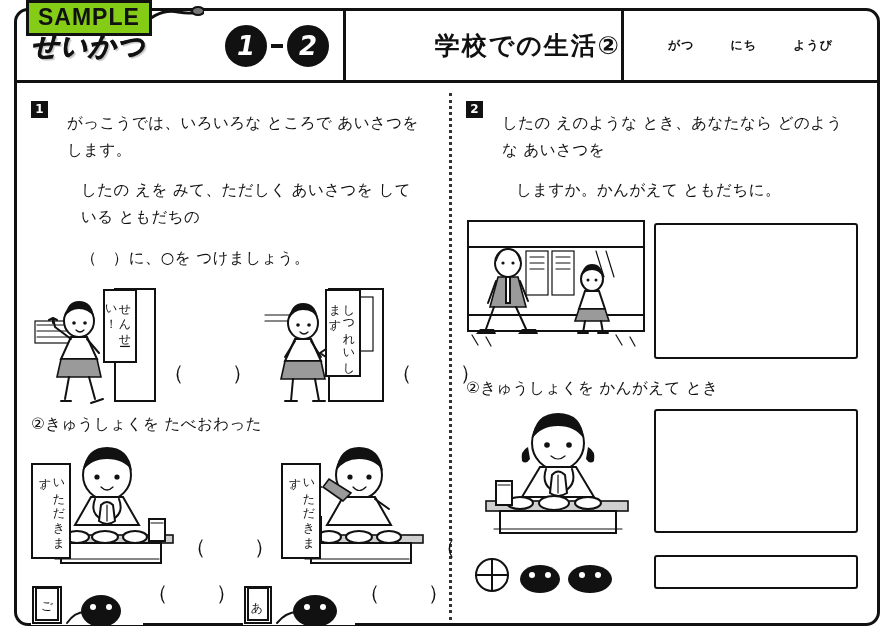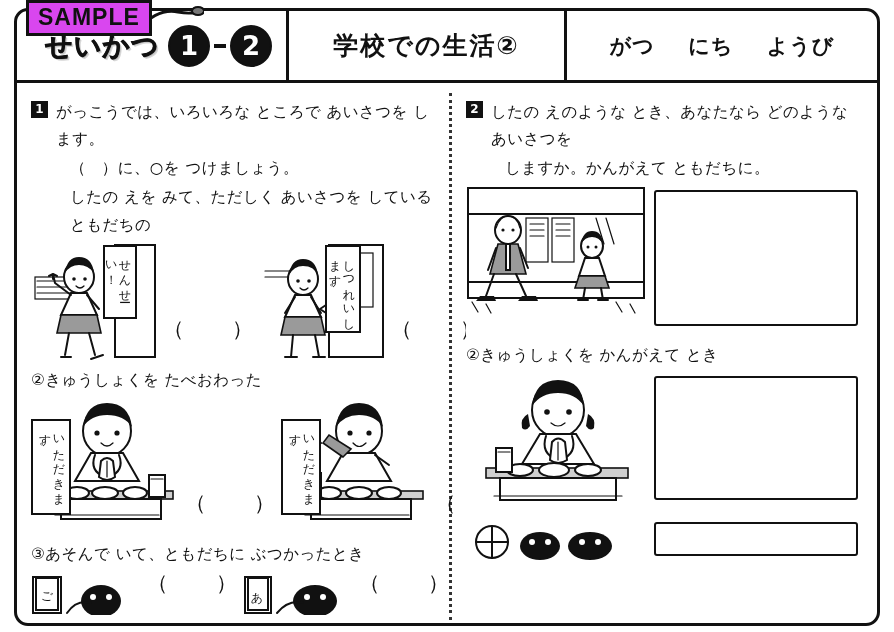--- a/index.html
+++ b/index.html
@@ -30,26 +30,27 @@
   .header {
     position: absolute;
     left: 0; top: 0;
     width: 100%;
     height: 72px;
     border-bottom: 3px solid #111;
     display: flex;
     align-items: stretch;
   }
   .hdr-subject {
-    width: 272px;
+    width: 329px;
     border-right: 3px solid #111;
     position: relative;
     display: flex;
     align-items: center;
-    padding-left: 28px;
+    padding-left: 14px;
+    font-style: italic;
   }
   .subject-text {
     font-size: 27px;
     font-weight: bold;
     letter-spacing: 1px;
     color: #111;
     -webkit-text-stroke: 0.6px #111;
     text-shadow: 1px 1px 0 #b9b9b9, 2px 2px 0 #d8d8d8;
     font-family: "DejaVu Sans", sans-serif;
   }
@@ -76,47 +77,47 @@
   }
   .badge-dash {
     width: 12px; height: 4px;
     background: #111;
   }
   .hdr-title {
     width: 278px;
     border-right: 3px solid #111;
     display: flex;
     align-items: center;
-    justify-content: center;
+    justify-content: flex-end;
   }
   .hdr-title span {
     font-size: 25px;
     font-weight: bold;
     letter-spacing: 2px;
   }
   .hdr-date {
     flex: 1;
     display: flex;
     align-items: center;
     justify-content: space-around;
     padding: 0 26px;
   }
   .hdr-date span {
-    font-size: 21px;
+    font-size: 12px;
     font-weight: bold;
     letter-spacing: 1px;
     font-family: Liberation Mono, monospace;
   }
 
   
   .sample-stamp {
     position: absolute;
     left: 26px;
     top: 0px;
-    background: #d946ef;
+    background: #84cc16;
     border: 3px solid #111;
     padding: 1px 9px 2px;
     font-size: 23px;
     font-weight: bold;
     letter-spacing: 1px;
     font-family: "Liberation Sans", sans-serif;
     z-index: 6;
   }
   .stamp-handle {
     position: absolute;
@@ -161,21 +162,21 @@
     color: #fff;
     width: 17px; height: 17px;
     min-width: 17px;
     font-size: 12px;
     display: flex;
     align-items: center;
     justify-content: center;
     margin-top: 4px;
     font-weight: bold;
   }
-  .q-lines p { margin: 2px; }
+  .q-lines p { margin: 13px; }
   .q-lines p.indent { padding-left: 14px; }
 
   .sub-q {
     font-size: 15.5px;
     margin: 9px 0 4px;
     letter-spacing: 0.4px;
   }
 
   
   .pair-row {
@@ -251,22 +252,22 @@
   </div>
 
   <div class="body">
 
     <div class="col col-left">
 
       <div class="q-head">
         <div class="q-num">1</div>
         <div class="q-lines">
           <p>がっこうでは、いろいろな ところで あいさつを します。</p>
+          <p class="indent">したの えを みて、ただしく あいさつを している ともだちの</p>
           <p class="indent">（　）に、○を つけましょう。</p>
-          <p class="indent">したの えを みて、ただしく あいさつを している ともだちの</p>
         </div>
       </div>
 
       <div class="pair-row">
 
         <div class="pic">
           <svg width="128" height="120" viewBox="0 0 128 120">
 
             <rect x="84" y="4" width="40" height="112" class="fillw"></rect>
             <rect x="90" y="12" width="12" height="52" class="ink-thin"></rect>
@@ -365,21 +366,20 @@
             <rect x="24" y="78" width="16" height="24" class="fillw"></rect>
             <path class="ink-thin" d="M26 82 h12"></path>
             <path class="ink-thin" d="M24 120 h104"></path>
           </svg>
           <div class="bubble" style="left:0px; top:24px; width:40px; height:96px;">いただきます。</div>
         </div>
 
         <div class="paren">（　　）</div>
       </div>
 
-      <div class="sub-q">③あそんで いて、ともだちに ぶつかったとき</div>
       <div class="pair-row">
 
         <div class="pic">
           <svg width="112" height="40" viewBox="0 0 112 40">
             <rect x="2" y="2" width="28" height="36" class="fillw"></rect>
             <ellipse cx="70" cy="26" rx="20" ry="16" class="fillk"></ellipse>
             <circle cx="62" cy="22" r="3" fill="#fff"></circle>
             <circle cx="78" cy="22" r="3" fill="#fff"></circle>
             <path class="ink" d="M36 38 q10 -14 24 -10"></path>
           </svg>

